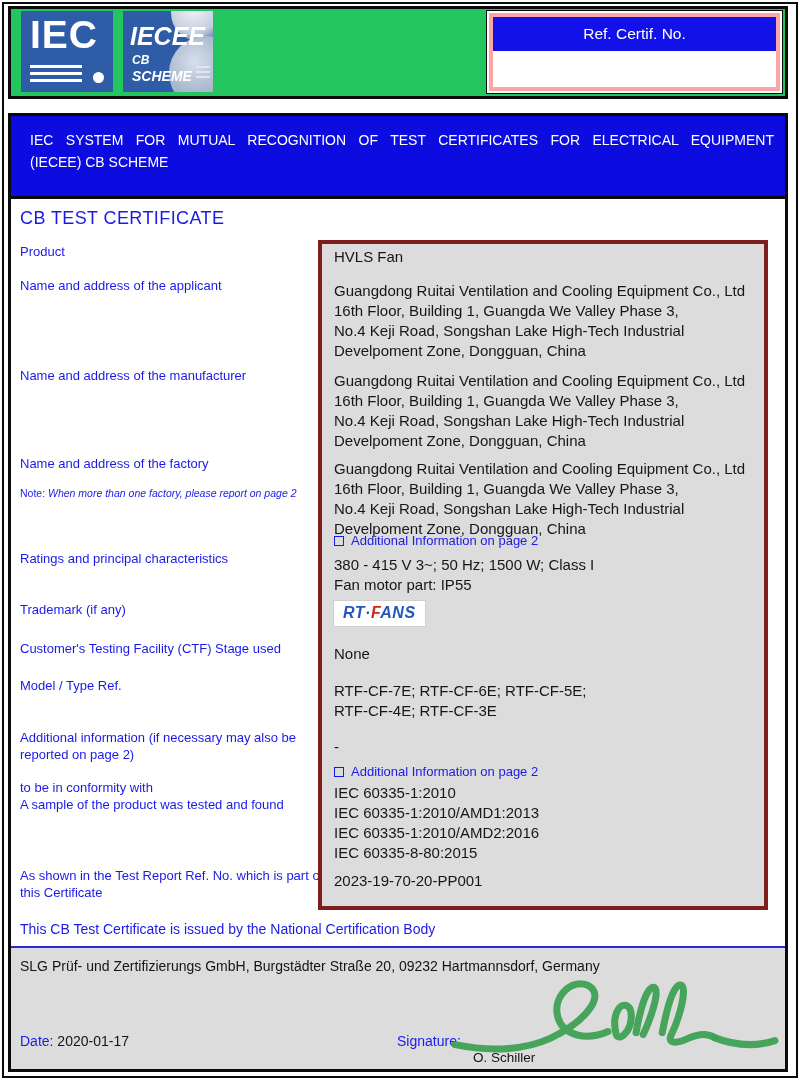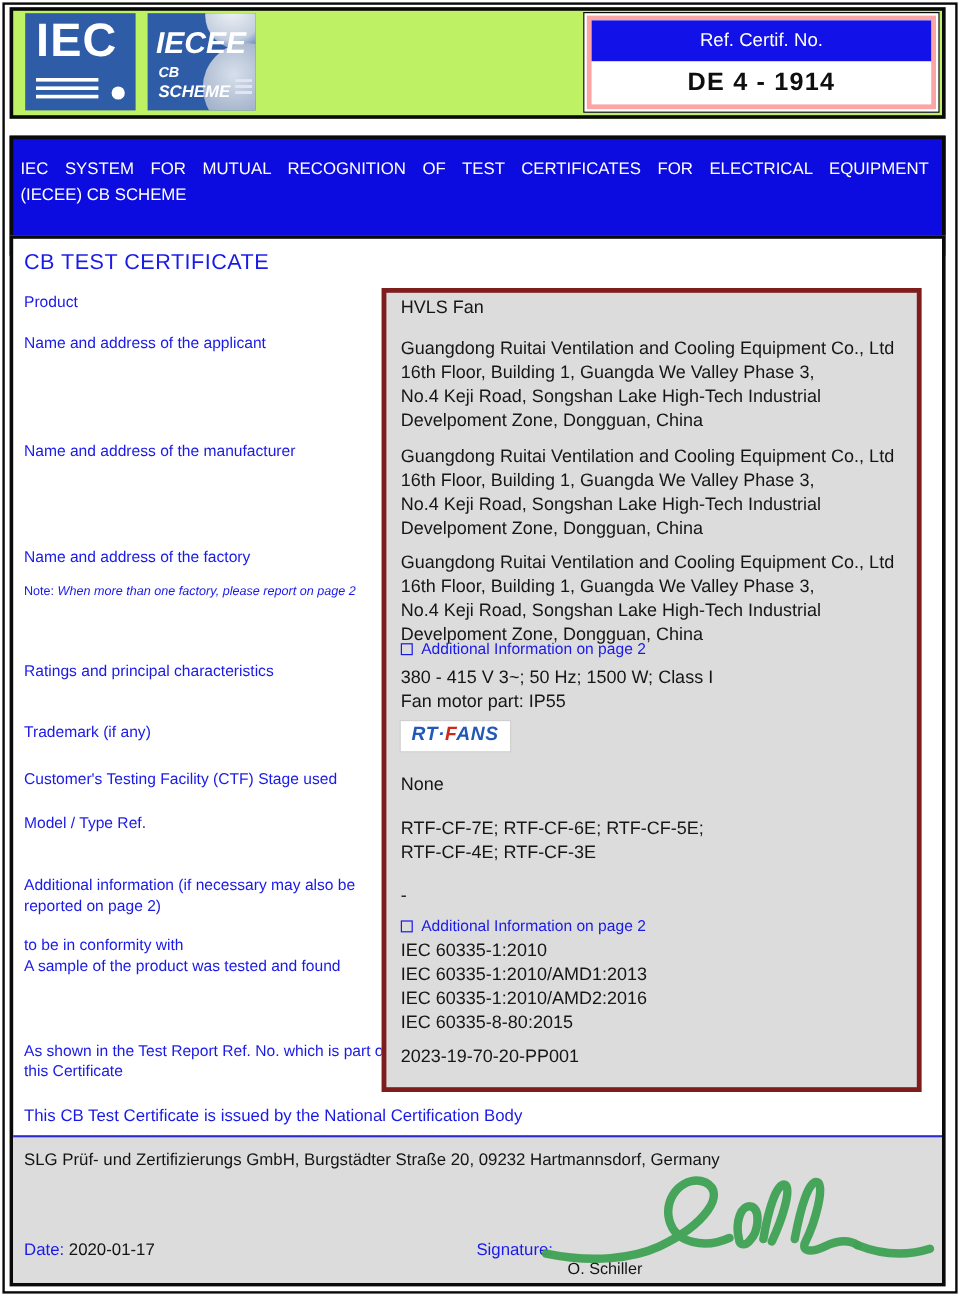--- a/index.html
+++ b/index.html
@@ -2,21 +2,21 @@
 <html><head>
 <meta charset="utf-8">
 <style>
   * { box-sizing: border-box; margin: 0; padding: 0; }
   html,body { width:800px; height:1080px; background:#fff; font-family:"Liberation Sans", sans-serif; }
   body { position:relative; overflow:hidden; }
 
   .page-frame { position:absolute; inset:2px; border:2px solid #0a0a0a; pointer-events:none; }
 
   
-  .header-box { position:absolute; left:8px; top:6px; width:780px; height:93px; border:3px solid #0a0a0a; background:#bef264; }
+  .header-box { position:absolute; left:8px; top:6px; width:780px; height:93px; border:3px solid #0a0a0a; background:#22c55e; }
   .logo-area { position:absolute; left:0; top:0; height:100%; }
   .iec-box { position:absolute; left:10px; top:2px; width:92px; height:81px; background:#2e5ca6; }
   .iec-text { position:absolute; left:9px; top:2px; color:#fff; font-size:39px; font-weight:bold; letter-spacing:1px; }
   .iec-bar { position:absolute; left:9px; width:52px; height:3.5px; background:#fff; }
   .iec-dot { position:absolute; right:9px; bottom:9px; width:11px; height:11px; border-radius:50%; background:#fff; }
   .iecee-box { position:absolute; left:112px; top:2px; width:90px; height:81px; background:#2e5ca6; overflow:hidden; }
   .sphere1 { position:absolute; right:-14px; top:-26px; width:56px; height:56px; border-radius:50%;
              background:radial-gradient(circle at 40% 40%, #f2f5fa 0%, #c3cddd 55%, rgba(195,205,221,.25) 80%, transparent 85%); }
   .sphere2 { position:absolute; right:-30px; bottom:-18px; width:74px; height:74px; border-radius:50%;
              background:radial-gradient(circle at 35% 35%, #d7dfeb 0%, #9fafc8 55%, rgba(159,175,200,.2) 80%, transparent 85%); }
@@ -25,21 +25,21 @@
   .iecee-scheme { position:absolute; left:9px; bottom:8px; color:#fff; font-size:14px; font-weight:bold; font-style:italic; }
   .iecee-stripes { position:absolute; right:3px; bottom:12px; width:14px; height:14px;
                    background:repeating-linear-gradient(to bottom, #dfe6ef 0 2px, transparent 2px 5px); }
   .ref-box-outer { position:absolute; right:2px; top:1px; width:297px; height:84px; border:1px solid #0a0a0a; padding:2px; background:#fff; }
   .ref-box-inner { width:100%; height:100%; border:4px solid #fca5a5; display:flex; flex-direction:column; }
   .ref-bar { height:34px; background:#1212e8; color:#fff; display:flex; align-items:center; justify-content:center; font-size:15.5px; }
   .ref-val { flex:1; display:flex; align-items:center; justify-content:center; font-size:21px; font-weight:bold; letter-spacing:1px; color:#0f0f0f; }
 
   
   .banner-box { position:absolute; left:8px; top:113px; width:780px; height:100px; border:3px solid #0a0a0a;
-                background:#0c0ce0; color:#fff; padding:13px 11px 0 6px; font-size:14px; line-height:22px; }
+                background:#0c0ce0; color:#fff; padding:13px 11px 0 19px; font-size:14px; line-height:22px; }
   .banner-line1 { text-align:justify; text-align-last:justify; }
 
   
   .main-box { position:absolute; left:8px; top:196px; width:780px; height:876px; border:3px solid #0a0a0a; background:#fff; }
   .main-title { position:absolute; left:9px; top:9px; color:#1a1ae8; font-size:18px; letter-spacing:0.4px; }
 
   .flabel { position:absolute; left:9px; color:#1a1ae8; font-size:13px; line-height:16.5px; white-space:nowrap; }
   .fnote { position:absolute; left:9px; color:#1a1ae8; font-size:10.5px; white-space:nowrap; }
   .fnote i { font-style:italic; }
 
@@ -84,21 +84,20 @@
       <div class="sphere2"></div>
       <div class="iecee-title">IECEE</div>
       <div class="iecee-cb">CB</div>
       <div class="iecee-scheme">SCHEME</div>
       <div class="iecee-stripes"></div>
     </div>
   </div>
   <div class="ref-box-outer">
     <div class="ref-box-inner">
       <div class="ref-bar">Ref. Certif. No.</div>
-      <div class="ref-val">DE 4 - 1914</div>
     </div>
   </div>
 </div>
 
 <div class="banner-box">
   <div class="banner-line1">IEC SYSTEM FOR MUTUAL RECOGNITION OF TEST CERTIFICATES FOR ELECTRICAL EQUIPMENT</div>
   <div class="banner-line2">(IECEE) CB SCHEME</div>
 </div>
 
 <div class="main-box">

